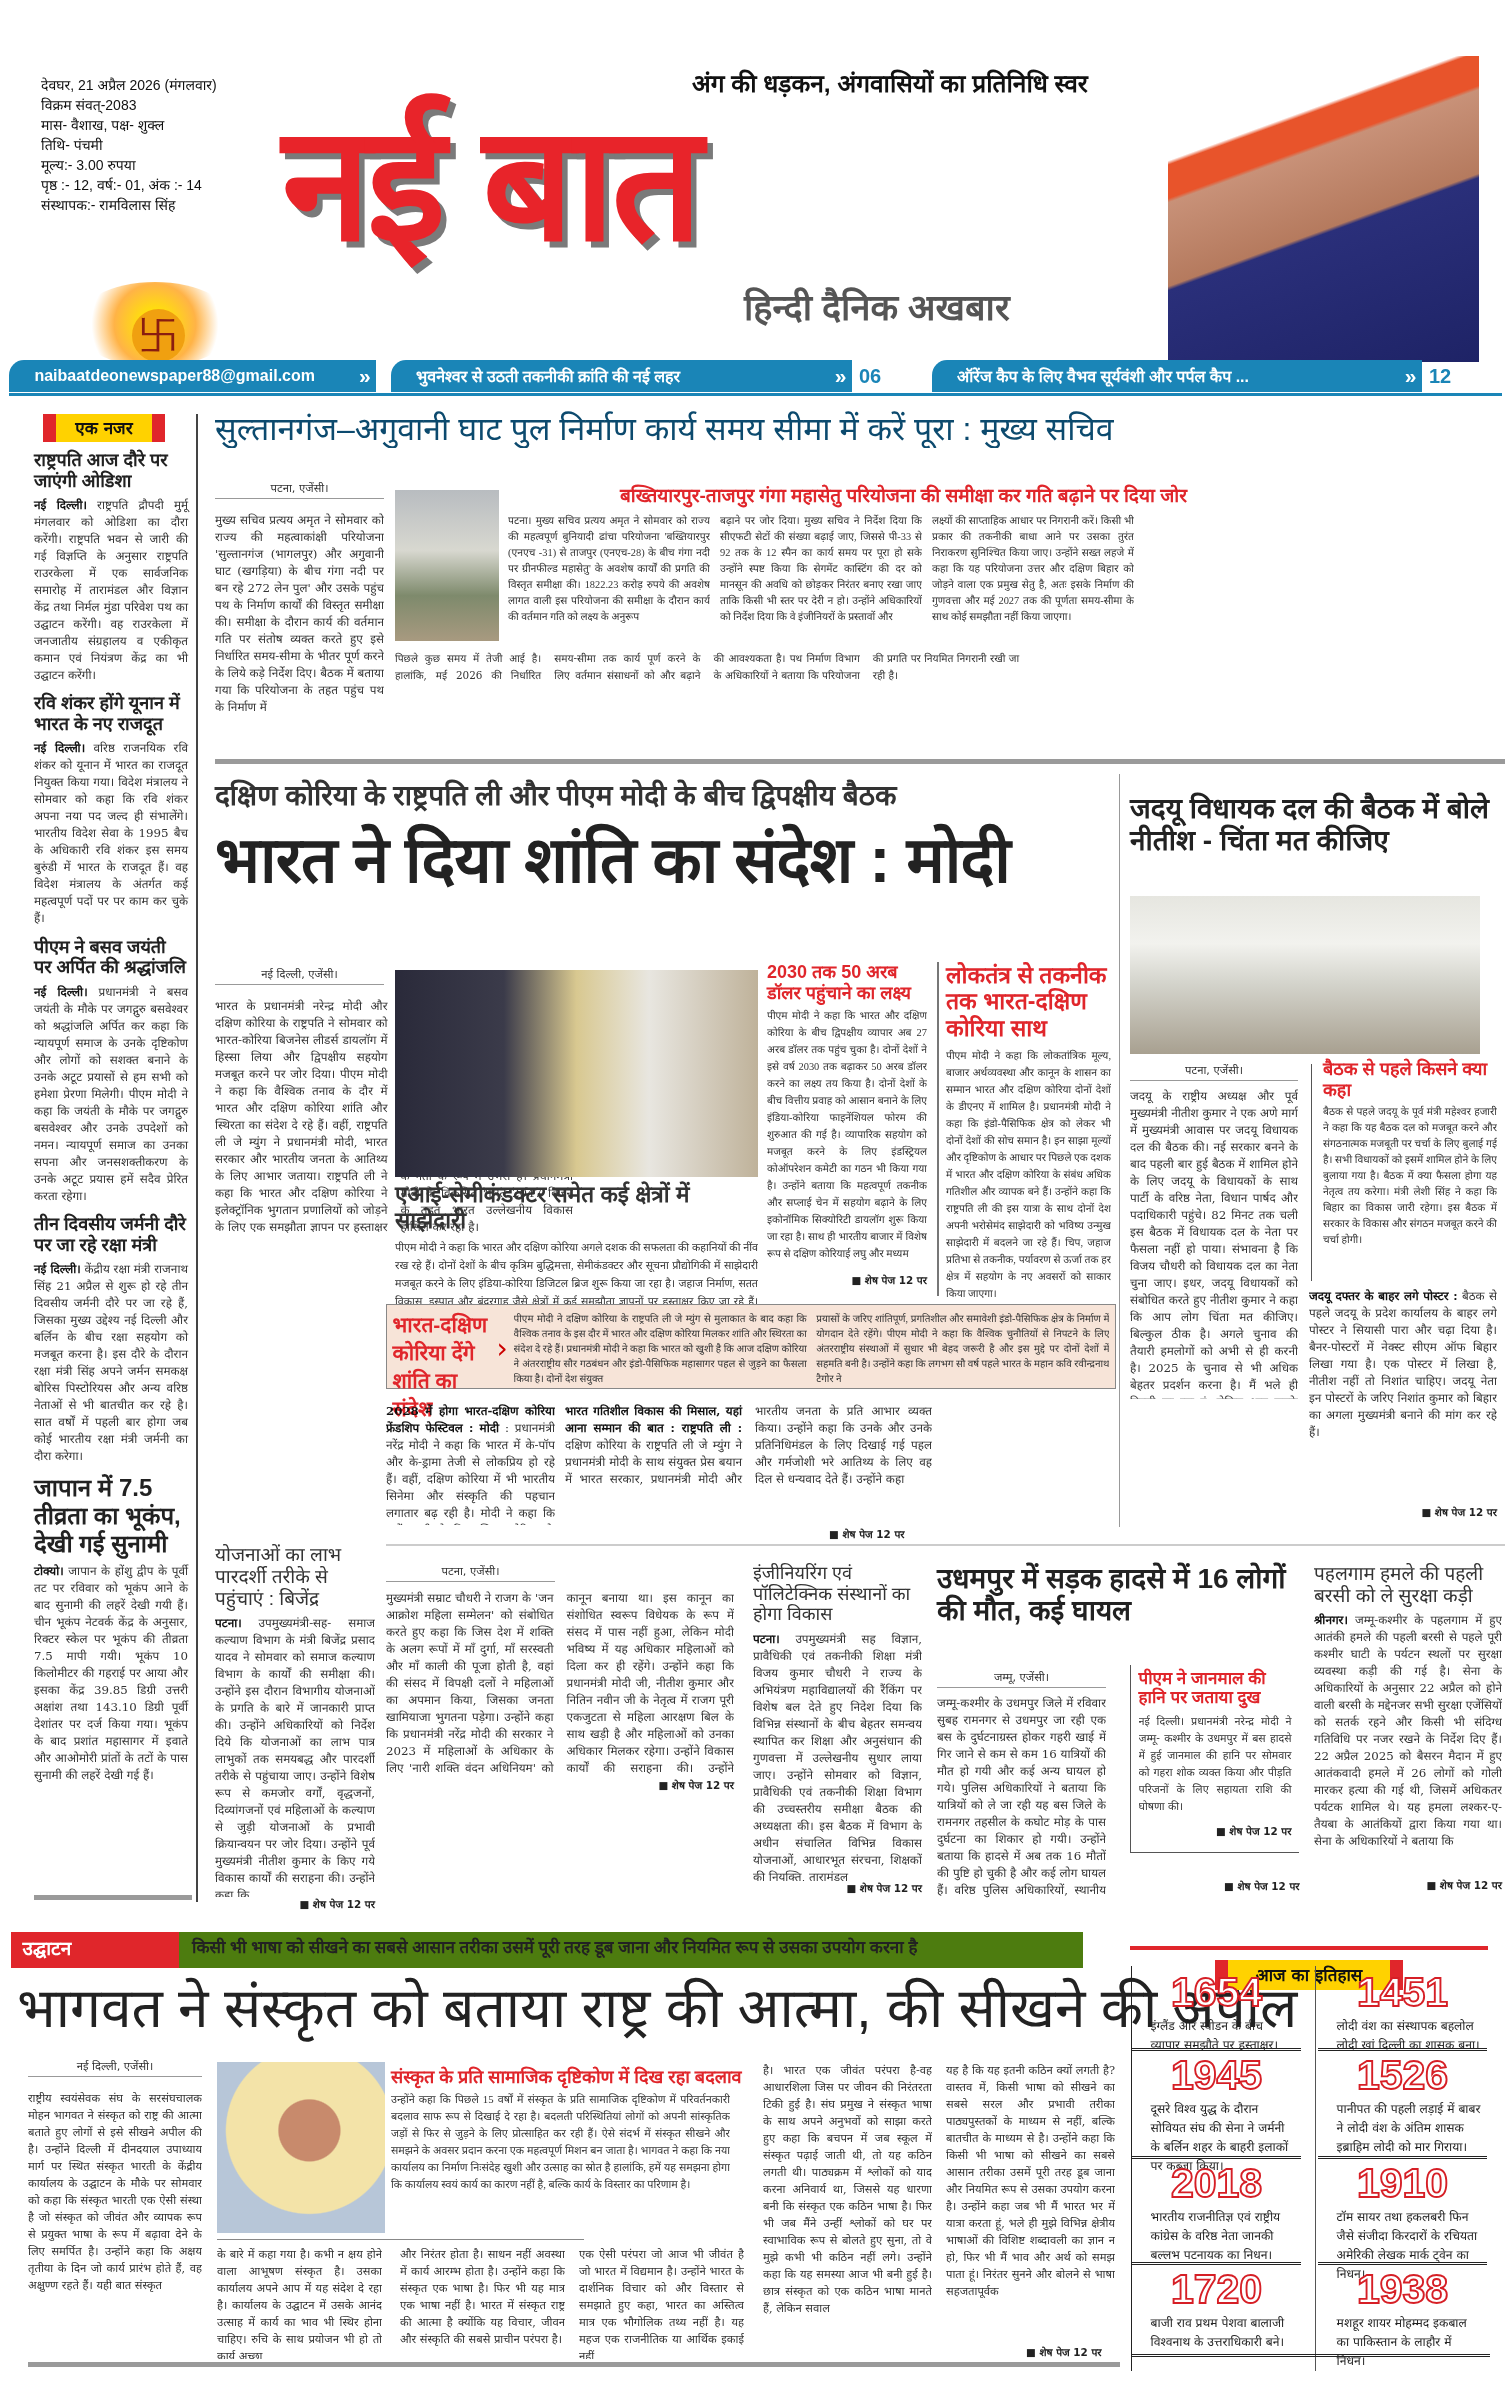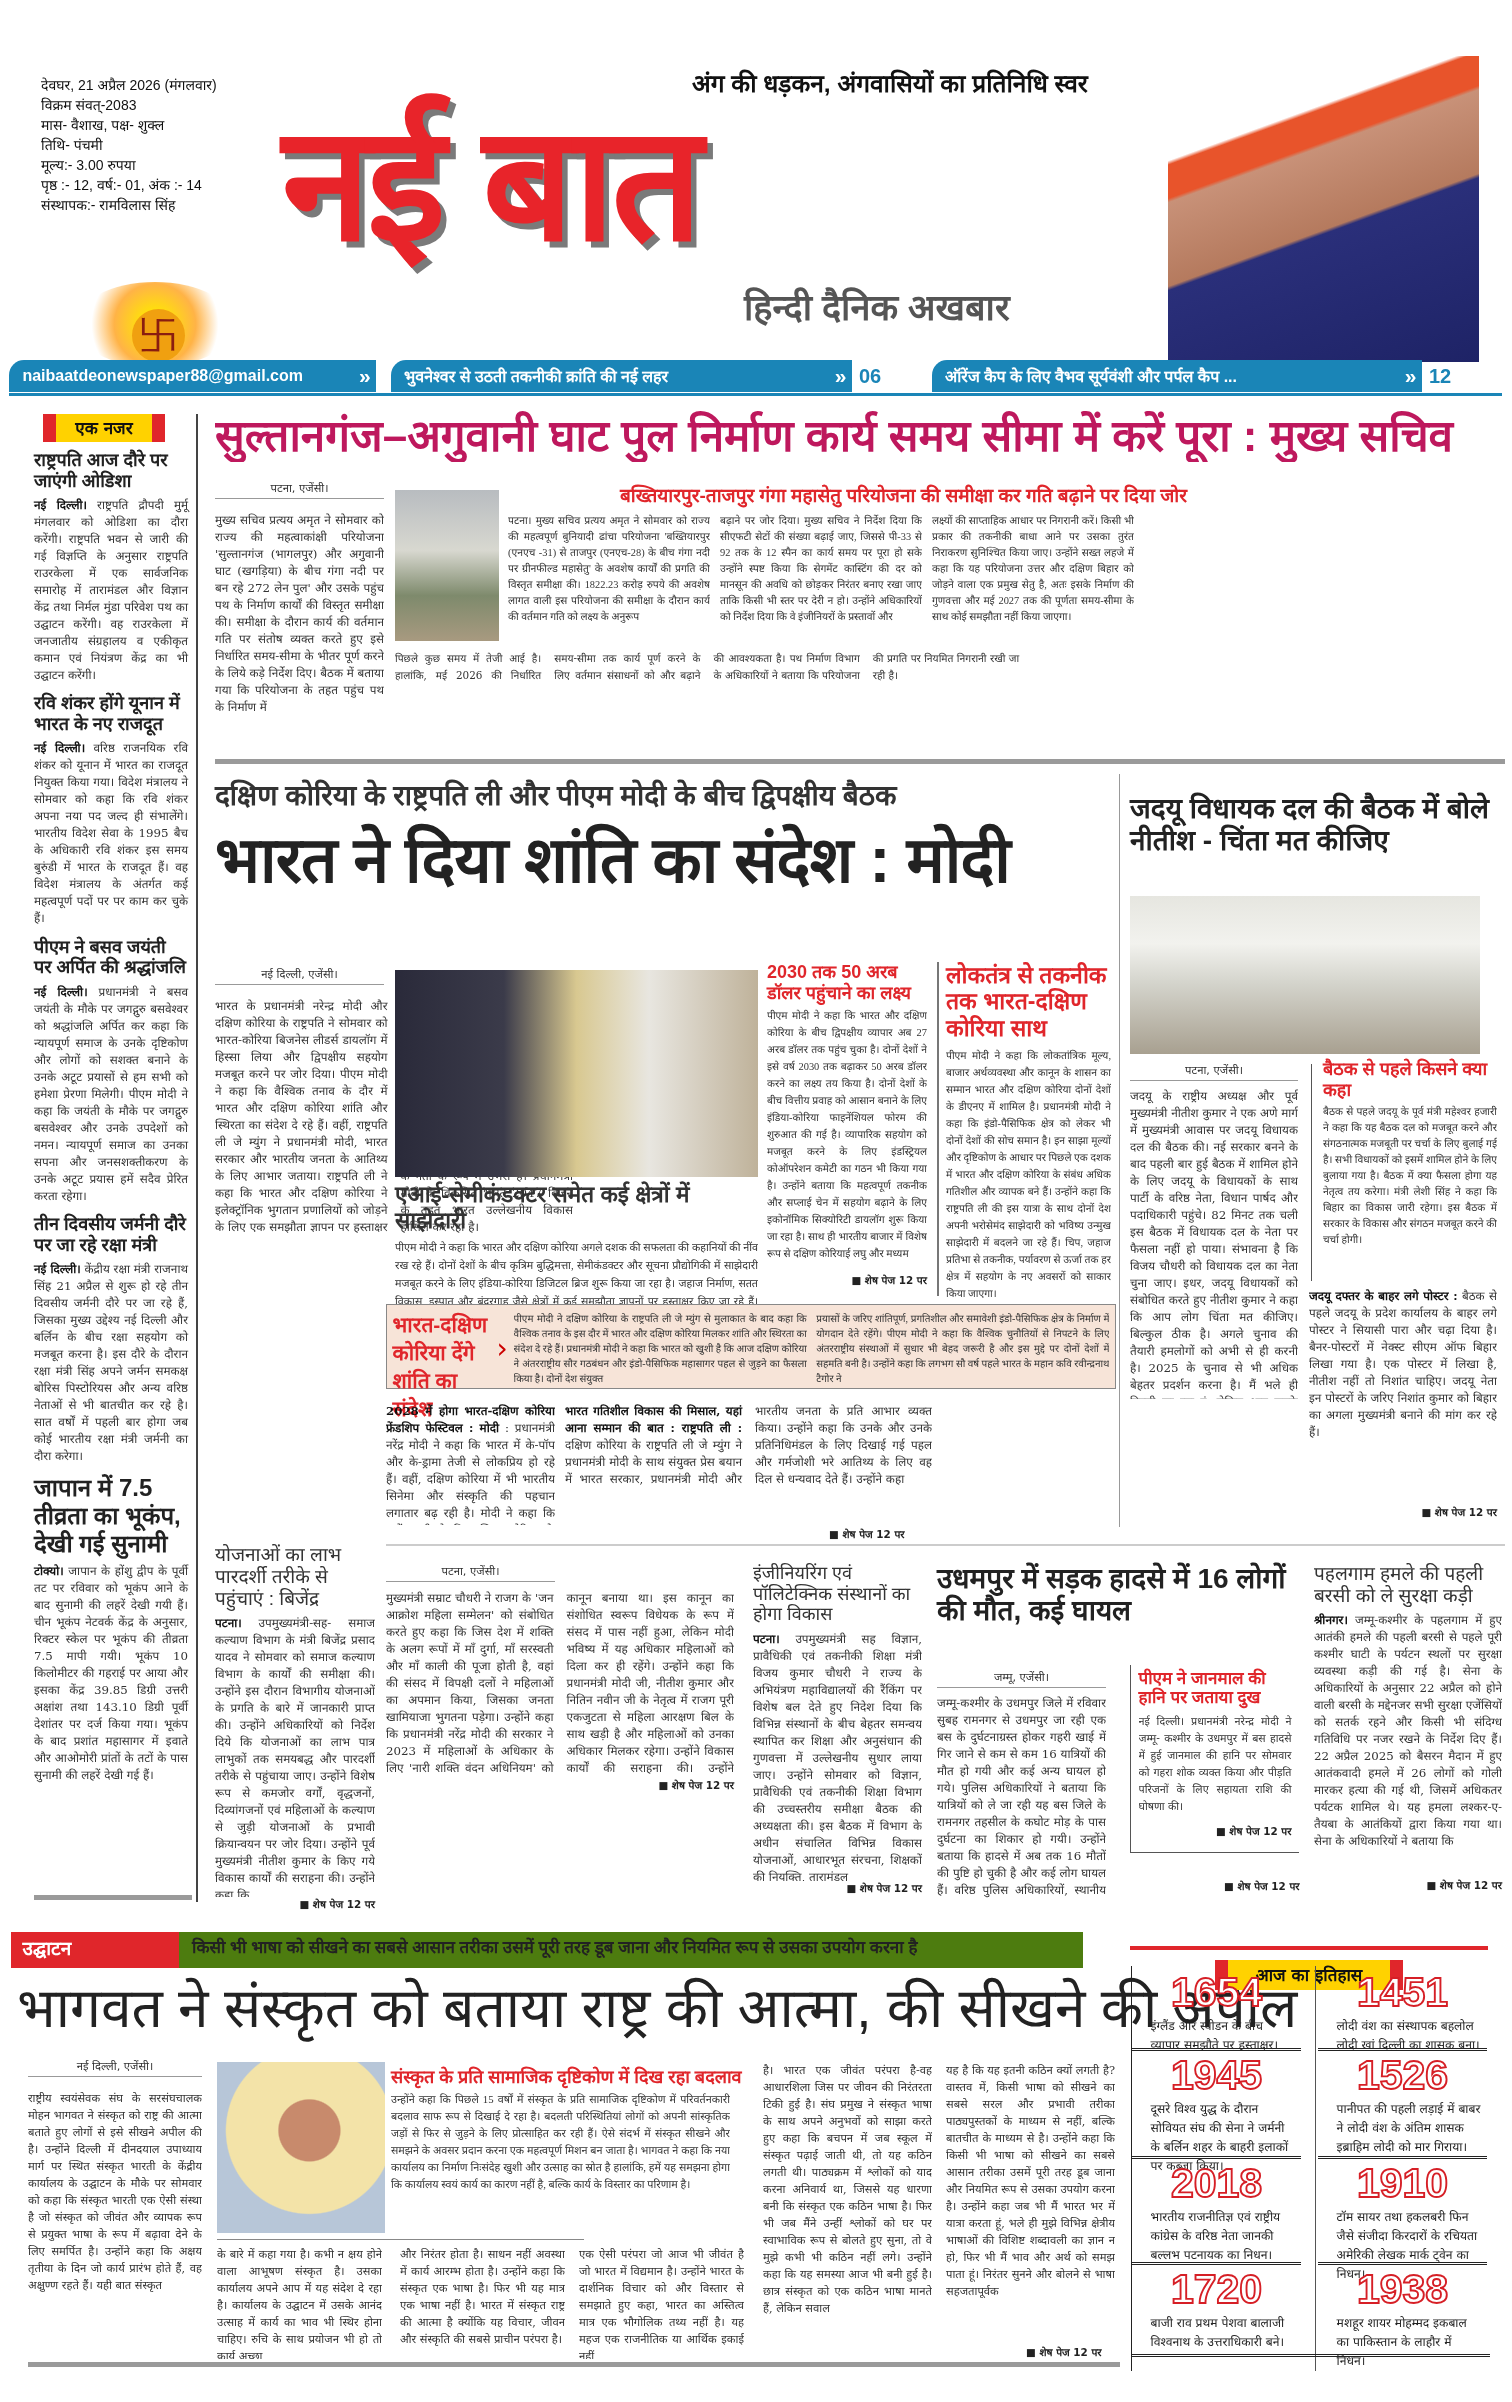--- a/index.html
+++ b/index.html
@@ -14,21 +14,21 @@
 .hr{position:absolute;height:4.7px;background:#9a9a9a}
 .dateline{text-align:center;font-size:11.3px;color:#333;border-bottom:0.9px solid #999;padding-bottom:2.8px}
 .cont{font-size:10.4px;font-weight:bold;color:#222;white-space:nowrap}
 .cont::before{content:"\25A0  ";}
 .photo{position:absolute;background:linear-gradient(135deg,#8a8e92,#c9cdd0 40%,#6f737a);overflow:hidden}
 
 .meta-line{font-size:14px;line-height:20px;color:#111;font-family:"Liberation Sans",sans-serif}
 .logo{font-family:"Liberation Sans",sans-serif;font-weight:bold;color:#e8242a;font-size:160px;line-height:1;text-shadow:5.6px 5.6px 0 #7a7a7a;letter-spacing:-3.8px}
 .tagline{font-size:24.5px;font-weight:bold;color:#111;font-family:"Liberation Sans",sans-serif}
 .subtitle{font-size:36px;font-weight:bold;color:#555;font-family:"Liberation Sans",sans-serif}
-.banner-seg{position:absolute;top:360px;height:32px;background:#1a85b7;color:#fff;font-size:16px;font-weight:bold;border-radius:15px 0 0 0;display:flex;align-items:center;padding-left:13px;font-family:"Liberation Sans",sans-serif}
+.banner-seg{position:absolute;top:360px;height:32px;background:#1a85b7;color:#fff;font-size:16px;font-weight:bold;border-radius:15px 0 0 0;display:flex;align-items:center;padding-left:25px;font-family:"Liberation Sans",sans-serif}
 .banner-num{position:absolute;top:360px;height:32px;color:#1a85b7;font-size:20px;font-weight:bold;display:flex;align-items:center;font-family:"Liberation Sans",sans-serif}
 .chev{color:#fff;margin-left:auto;margin-right:5.6px;font-size:21px}
 .tag-box{background:#ffd200;color:#111;font-weight:bold;text-align:center;font-size:17px;position:relative}
 .hist-box{position:absolute;border-top:3.8px double #222;padding:3.8px 5.6px}
 .hist-year{font-size:41px;font-weight:900;color:#fff;-webkit-text-stroke:1.9px #d61f26;text-align:center;font-family:"Liberation Sans",sans-serif;line-height:1}
 .hist-text{font-size:12.2px;line-height:19px;color:#222;margin-top:3.8px;padding-left:13px}
 .rbox{position:absolute;border-left:1.9px solid #555;border-bottom:1.9px solid #555;padding:3.8px 7.5px}
 </style>
 </head>
 <body>
@@ -87,21 +87,21 @@
     <div class="hd" style="font-size:18px;margin-bottom:5.6px">तीन दिवसीय जर्मनी दौरे पर जा रहे रक्षा मंत्री</div>
     <div class="t"><span class="b">नई दिल्ली।</span> <span>केंद्रीय रक्षा मंत्री राजनाथ सिंह 21 अप्रैल से शुरू हो रहे तीन दिवसीय जर्मनी दौरे पर जा रहे हैं, जिसका मुख्य उद्देश्य नई दिल्ली और बर्लिन के बीच रक्षा सहयोग को मजबूत करना है। इस दौरे के दौरान रक्षा मंत्री सिंह अपने जर्मन समकक्ष बोरिस पिस्टोरियस और अन्य वरिष्ठ नेताओं से भी बातचीत कर रहे है। सात वर्षों में पहली बार होगा जब कोई भारतीय रक्षा मंत्री जर्मनी का दौरा करेगा।</span></div>
   </div>
   <div style="margin-top:9.4px">
     <div class="hd" style="font-size:24px;margin-bottom:5.6px">जापान में 7.5 तीव्रता का भूकंप, देखी गई सुनामी</div>
     <div class="t"><span class="b">टोक्यो।</span> <span>जापान के होंशु द्वीप के पूर्वी तट पर रविवार को भूकंप आने के बाद सुनामी की लहरें देखी गयी हैं। चीन भूकंप नेटवर्क केंद्र के अनुसार, रिक्टर स्केल पर भूकंप की तीव्रता 7.5 मापी गयी। भूकंप 10 किलोमीटर की गहराई पर आया और इसका केंद्र 39.85 डिग्री उत्तरी अक्षांश तथा 143.10 डिग्री पूर्वी देशांतर पर दर्ज किया गया। भूकंप के बाद प्रशांत महासागर में इवाते और आओमोरी प्रांतों के तटों के पास सुनामी की लहरें देखी गई हैं।</span></div>
   </div>
 </div>
 <div class="hr" style="left:34px;top:1895px;width:158px"></div>
 
-<div class="abs hd" style="left:215px;top:411px;width:1290px;font-size:44px;font-weight:bold;color:#be185d;white-space:nowrap;overflow:hidden">सुल्तानगंज–अगुवानी घाट पुल निर्माण कार्य समय सीमा में करें पूरा : मुख्य सचिव</div>
+<div class="abs hd" style="left:215px;top:411px;width:1290px;font-size:32px;font-weight:normal;color:#0c4a6e;white-space:nowrap;overflow:hidden">सुल्तानगंज–अगुवानी घाट पुल निर्माण कार्य समय सीमा में करें पूरा : मुख्य सचिव</div>
 <div class="abs" style="left:215px;top:480px;width:169px">
   <div class="dateline" style="margin-bottom:13px">पटना, एजेंसी।</div>
   <div class="t" style="height:202px;overflow:hidden">मुख्य सचिव प्रत्यय अमृत ने सोमवार को राज्य की महत्वाकांक्षी परियोजना 'सुल्तानगंज (भागलपुर) और अगुवानी घाट (खगड़िया) के बीच गंगा नदी पर बन रहे 272 लेन पुल' और उसके पहुंच पथ के निर्माण कार्यों की विस्तृत समीक्षा की। समीक्षा के दौरान कार्य की वर्तमान गति पर संतोष व्यक्त करते हुए इसे निर्धारित समय-सीमा के भीतर पूर्ण करने के लिये कड़े निर्देश दिए। बैठक में बताया गया कि परियोजना के तहत पहुंच पथ के निर्माण में</div>
 </div>
 <div class="photo" style="left:395px;top:490px;width:104px;height:151px;background:linear-gradient(180deg,#b8bcc0,#d8d8d0 40%,#7e8a6c 70%,#a89a80)"></div>
 <div class="abs hd red" style="left:620px;top:485px;width:866px;font-size:19px;white-space:nowrap">बख्तियारपुर-ताजपुर गंगा महासेतु परियोजना की समीक्षा कर गति बढ़ाने पर दिया जोर</div>
 <div class="abs tc" style="left:508px;top:513px;width:202px;height:127px;overflow:hidden;font-size:10.4px;line-height:16px">पटना। मुख्य सचिव प्रत्यय अमृत ने सोमवार को राज्य की महत्वपूर्ण बुनियादी ढांचा परियोजना 'बख्तियारपुर (एनएच -31) से ताजपुर (एनएच-28) के बीच गंगा नदी पर ग्रीनफील्ड महासेतु' के अवशेष कार्यों की प्रगति की विस्तृत समीक्षा की। 1822.23 करोड़ रुपये की अवशेष लागत वाली इस परियोजना की समीक्षा के दौरान कार्य की वर्तमान गति को लक्ष्य के अनुरूप</div>
 <div class="abs tc" style="left:720px;top:513px;width:202px;height:127px;overflow:hidden;font-size:10.4px;line-height:16px">बढ़ाने पर जोर दिया। मुख्य सचिव ने निर्देश दिया कि सीएफटी सेटों की संख्या बढ़ाई जाए, जिससे पी-33 से 92 तक के 12 स्पैन का कार्य समय पर पूरा हो सके उन्होंने स्पष्ट किया कि सेगमेंट कास्टिंग की दर को मानसून की अवधि को छोड़कर निरंतर बनाए रखा जाए ताकि किसी भी स्तर पर देरी न हो। उन्होंने अधिकारियों को निर्देश दिया कि वे इंजीनियरों के प्रस्तावों और</div>
 <div class="abs tc" style="left:932px;top:513px;width:202px;height:127px;overflow:hidden;font-size:10.4px;line-height:16px">लक्ष्यों की साप्ताहिक आधार पर निगरानी करें। किसी भी प्रकार की तकनीकी बाधा आने पर उसका तुरंत निराकरण सुनिश्चित किया जाए। उन्होंने सख्त लहजे में कहा कि यह परियोजना उत्तर और दक्षिण बिहार को जोड़ने वाला एक प्रमुख सेतु है, अतः इसके निर्माण की गुणवत्ता और मई 2027 तक की पूर्णता समय-सीमा के साथ कोई समझौता नहीं किया जाएगा।</div>
 <div class="abs t" style="left:395px;top:650px;width:1102px;height:102px;overflow:hidden;column-count:7;column-gap:13px;font-size:10.4px;line-height:17px">पिछले कुछ समय में तेजी आई है। हालांकि, मई 2026 की निर्धारित समय-सीमा तक कार्य पूर्ण करने के लिए वर्तमान संसाधनों को और बढ़ाने की आवश्यकता है। पथ निर्माण विभाग के अधिकारियों ने बताया कि परियोजना की प्रगति पर नियमित निगरानी रखी जा रही है।</div>

